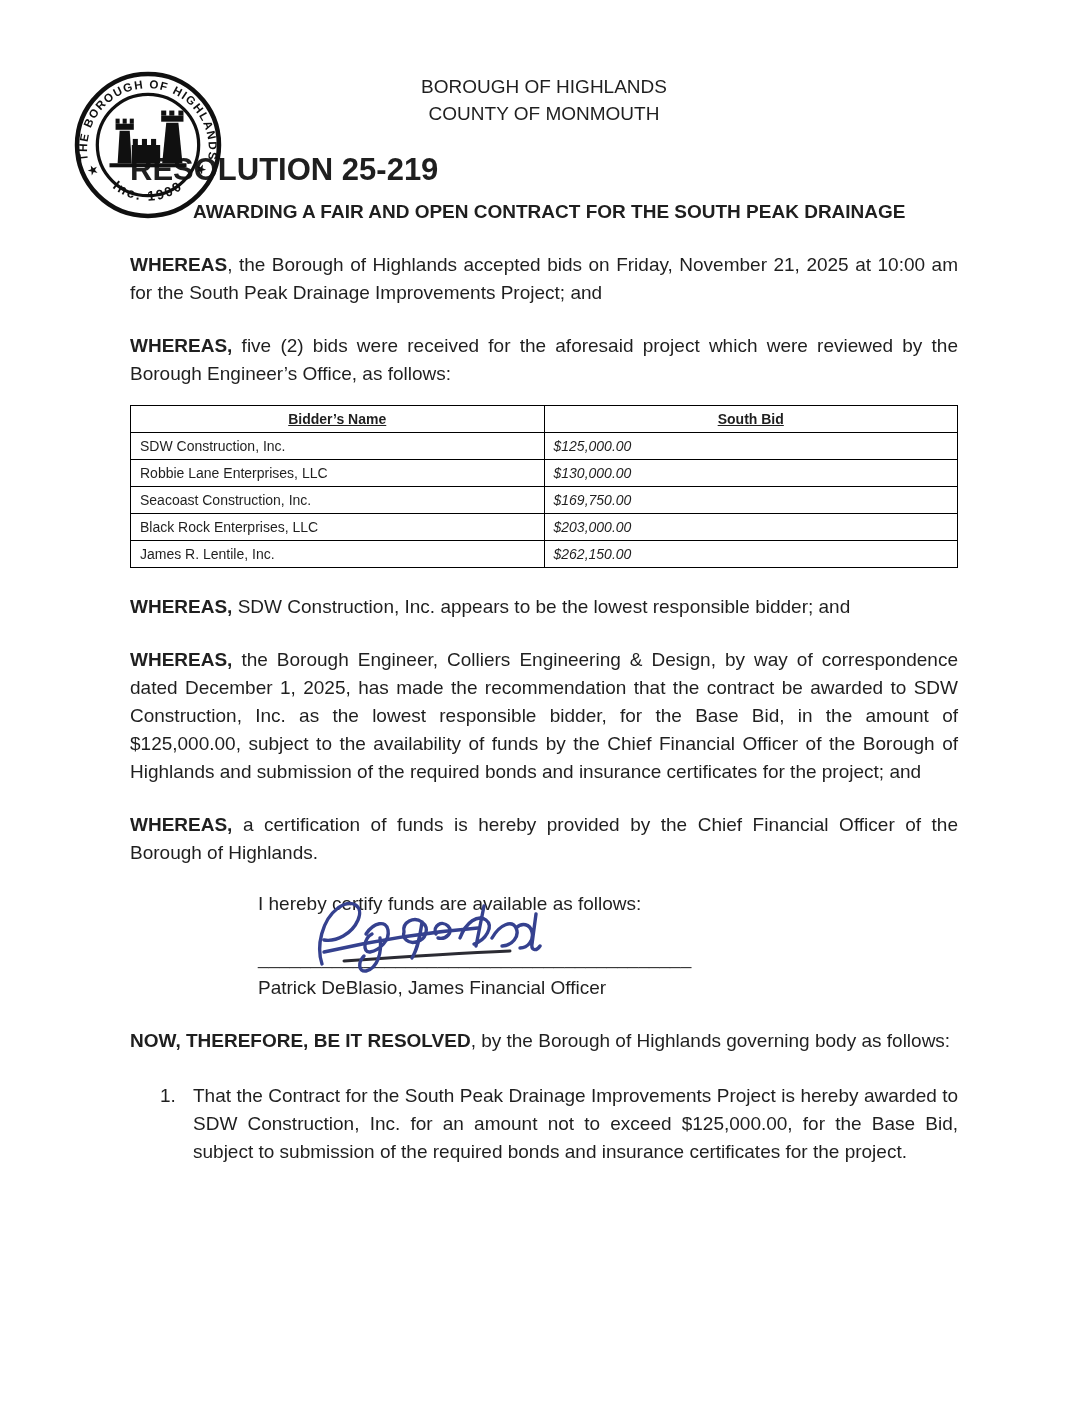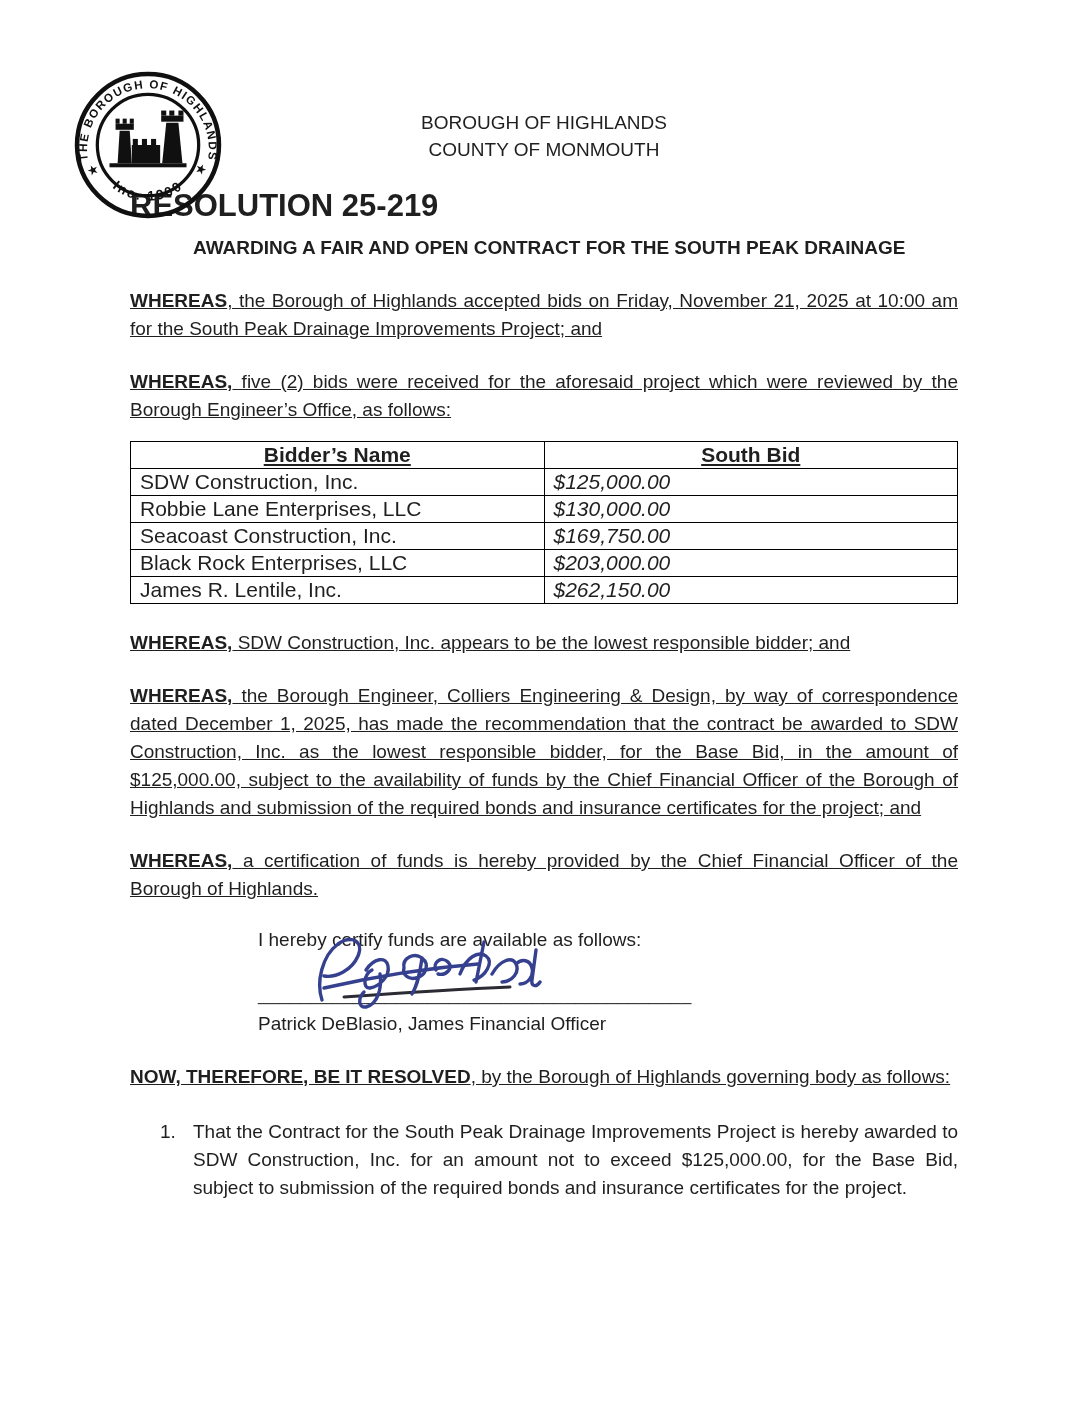--- a/index.html
+++ b/index.html
@@ -22,57 +22,56 @@
   .seal {
     position: absolute;
     left: 73px;
     top: 70px;
     width: 150px;
     height: 150px;
   }
 
   
   .doc-header {
-    padding-top: 109px;
+    padding-top: 73px;
     text-align: center;
     line-height: 27px;
   }
   .doc-title {
     margin-top: 24px;
     text-align: left;
     font-size: 31px;
     line-height: 38px;
     font-weight: 700;
     letter-spacing: 0px;
   }
   .doc-subtitle {
     margin: 8px 0 0 63px;
     font-weight: 700;
     line-height: 29px;
   }
 
   .para {
     margin-top: 25px;
     text-align: justify;
-    text-decoration: underline;
   }
   .para .lead { font-weight: 700; }
 
   
   table.bid-table {
     width: 100%;
     margin-top: 17px;
     border-collapse: collapse;
     table-layout: fixed;
   }
   table.bid-table th, table.bid-table td {
     border: 1.6px solid #000;
     height: 27px;
     padding: 0 9px;
-    font-size: 21px;
+    font-size: 14px;
     line-height: 26px;
   }
   table.bid-table th {
     font-weight: 700;
     text-align: center;
     text-decoration: underline;
   }
   td.bid-name { text-align: left; }
   td.bid-amount { text-align: left; font-style: italic; }
 

